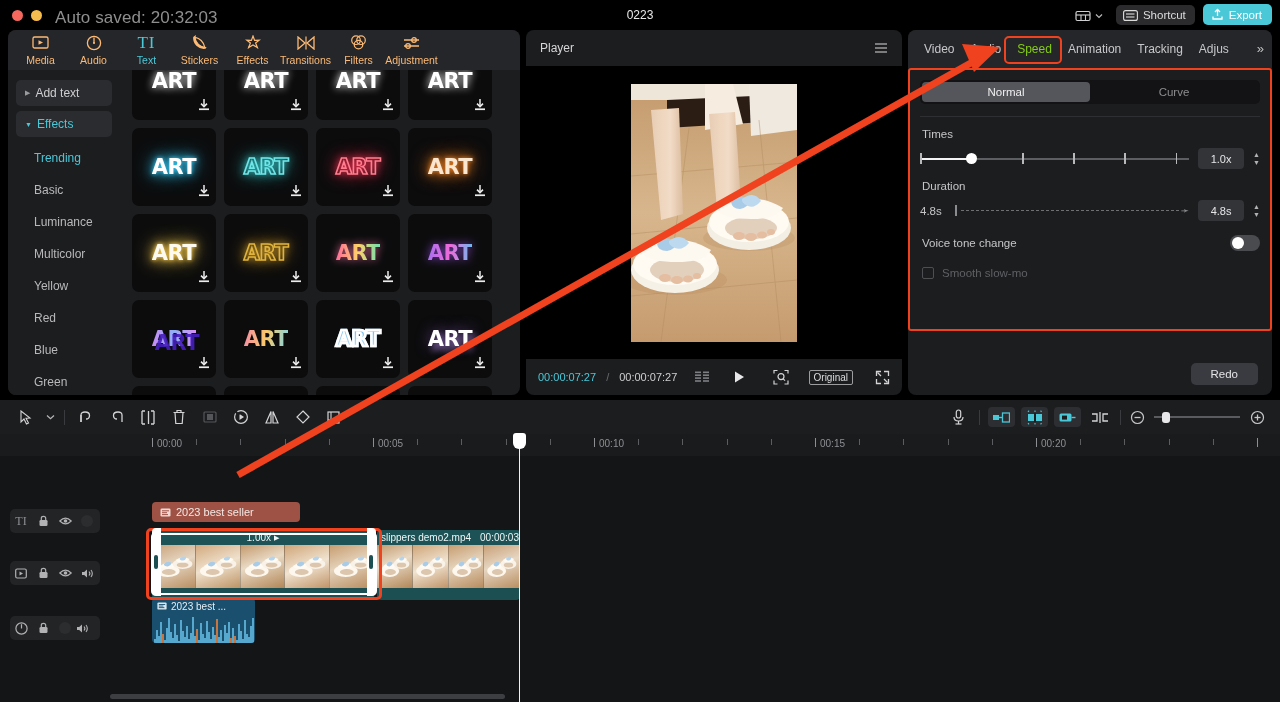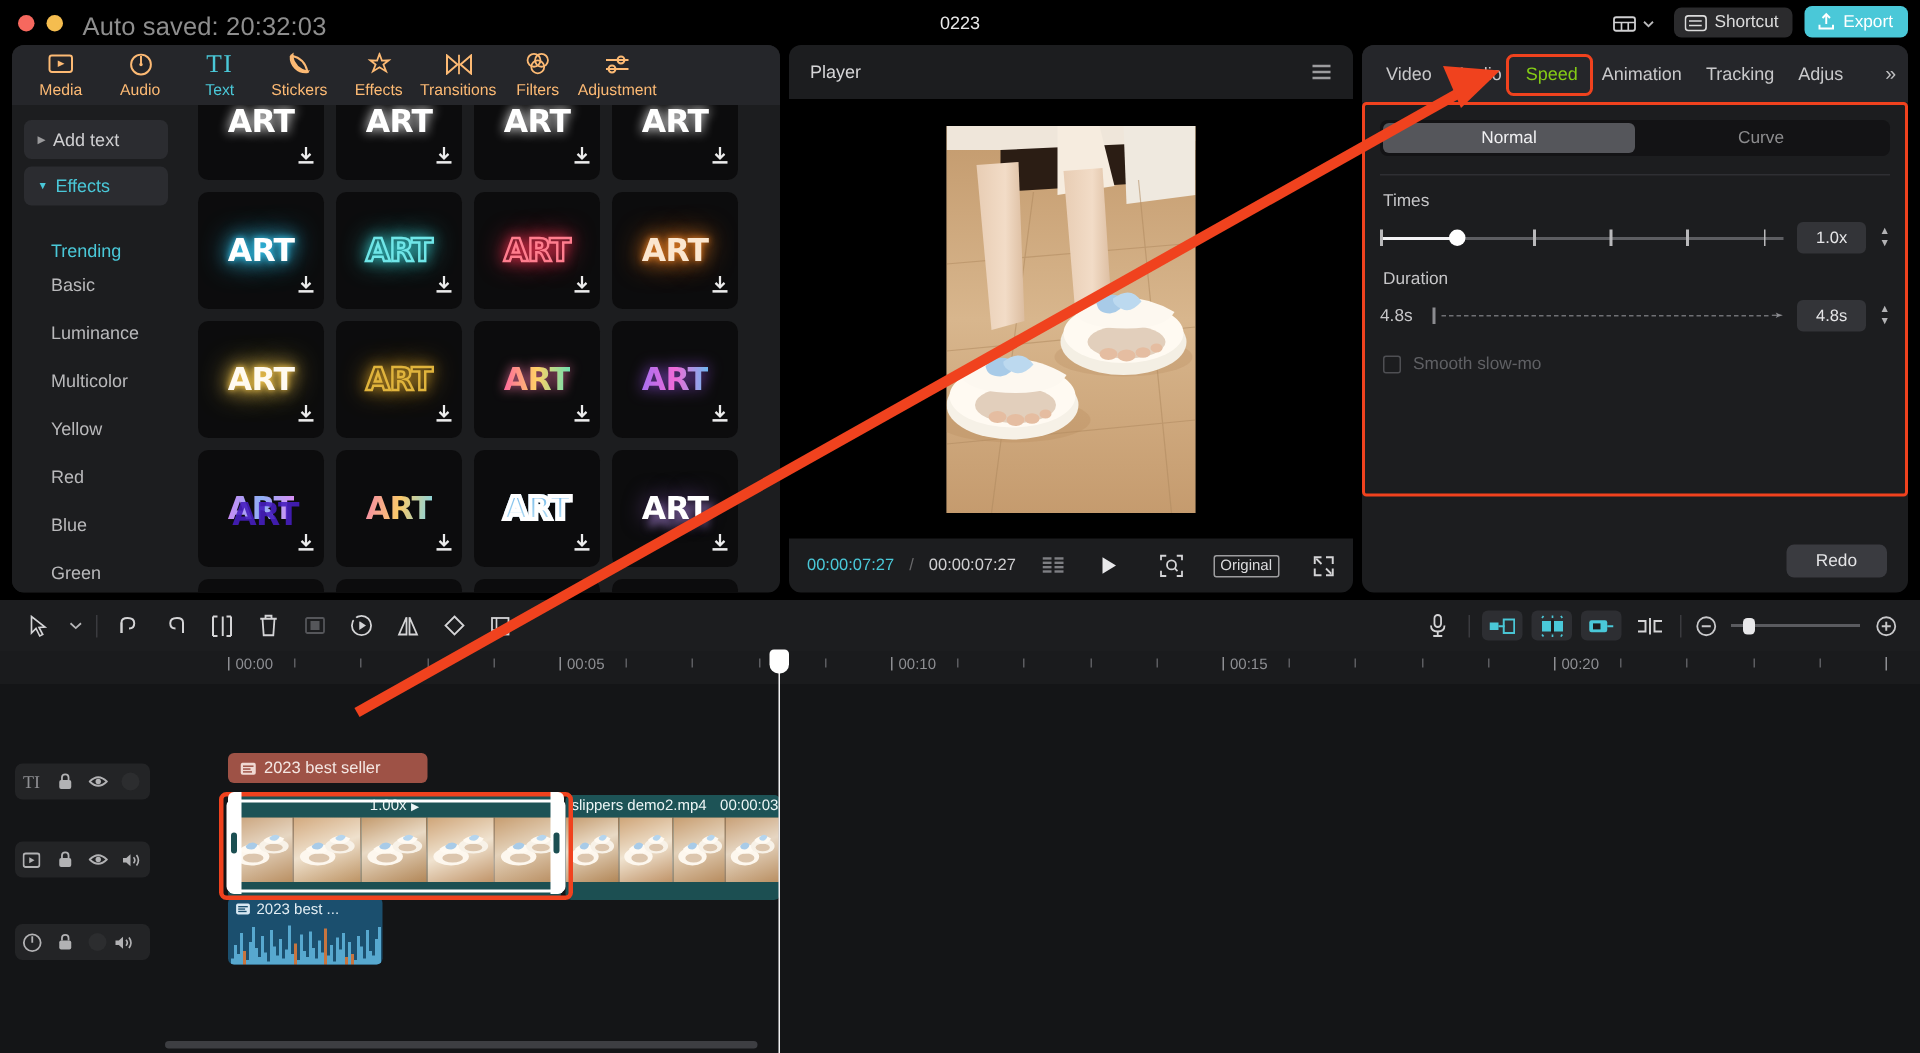--- a/index.html
+++ b/index.html
@@ -42,21 +42,21 @@
   .sidecol { position:absolute; left:0; top:40px; width:112px; height:325px; background:#1c1d1f;
      padding-top:10px; overflow:hidden; }
   .sideitem { margin:0 8px 5px 8px; height:26px; border-radius:5px; display:flex; align-items:center;
      padding-left:9px; font-size:12px; color:#cfcfd1; cursor:pointer; }
   .sideitem.group { background:#2b2c30; }
   .sideitem .caret { font-size:7px; margin-right:5px; color:#9a9a9c; }
   .sideitem.group.open { color:#4ac8d8; }
   .sideitem.group.open .caret { color:#4ac8d8; }
   .subitem { height:32px; display:flex; align-items:center; padding-left:26px; font-size:12px;
      color:#b9b9bb; cursor:pointer; }
-  .subitem.active { color:#4ac8d8;align-items:flex-end; }
+  .subitem.active { color:#4ac8d8; }
 
   .grid { position:absolute; left:112px; top:40px; width:400px; height:325px; overflow:hidden; }
   .gridinner { position:relative; padding:0 12px; margin-top:-28px; display:flex; flex-wrap:wrap; gap:8px 8px; }
   .cell { position:relative; width:84px; height:78px; background:#0c0c0d; border-radius:7px;
      display:flex; align-items:center; justify-content:center; cursor:pointer; overflow:hidden;}
   .cell .dl { position:absolute; right:6px; bottom:5px; opacity:.92; }
   .art { font-family:"DejaVu Sans", sans-serif; font-weight:bold; font-size:21px; letter-spacing:-.5px;
      font-style:normal; }
 
   
@@ -622,20 +622,27 @@
         <div class="dur-dash"></div>
         <div class="dur-arrow">➛</div>
       </div>
       <div class="numbox">4.8s</div>
       <div class="spin">
         <span>▲</span>
         <span>▼</span>
       </div>
     </div>
 
+    <div class="rowline" style="margin-top:14px;">
+      <span class="flabel" style="margin:0 0 0 2px;">Voice tone change</span>
+      <div style="flex:1"></div>
+      <div class="toggle">
+        <div class="tk"></div>
+      </div>
+    </div>
 
     <div class="dimrow">
       <div class="chk"></div>
       <span class="dimtxt">Smooth slow-mo</span>
     </div>
 
     <div class="redo-bar">
       <div class="redo-btn">Redo</div>
     </div>
   </div>
@@ -874,21 +881,21 @@
         <span class="tic">
           <svg width="13" height="11" viewBox="0 0 13 11">
               <path d="M1 4 H3.2 L6 1.5 V9.5 L3.2 7 H1Z" fill="#b2b2b4"></path>
               <path d="M8 3.5 Q9.8 5.5 8 7.5" fill="none" stroke="#b2b2b4" stroke-width="1.1"></path>
               <path d="M10 2 Q12.6 5.5 10 9" fill="none" stroke="#b2b2b4" stroke-width="1.1"></path>
             </svg>
         </span>
       </div>
     </div>
 
-    <div class="clip-text" style="left:152px; top:68px; width:133px;">
+    <div class="clip-text" style="left:152px; top:68px; width:148px;">
       <svg width="11" height="9" viewBox="0 0 11 9">
         <rect x="0.5" y="0.5" width="10" height="8" rx="1.3" fill="#f0d9d3"></rect>
         <g fill="#9e5246">
             <rect x="2" y="2.3" width="7" height="1"></rect>
             <rect x="2" y="4.2" width="5" height="1"></rect>
             <rect x="2" y="6.1" width="6" height="1"></rect>
           </g>
       </svg>
       <span>2023 best seller</span>
     </div>

